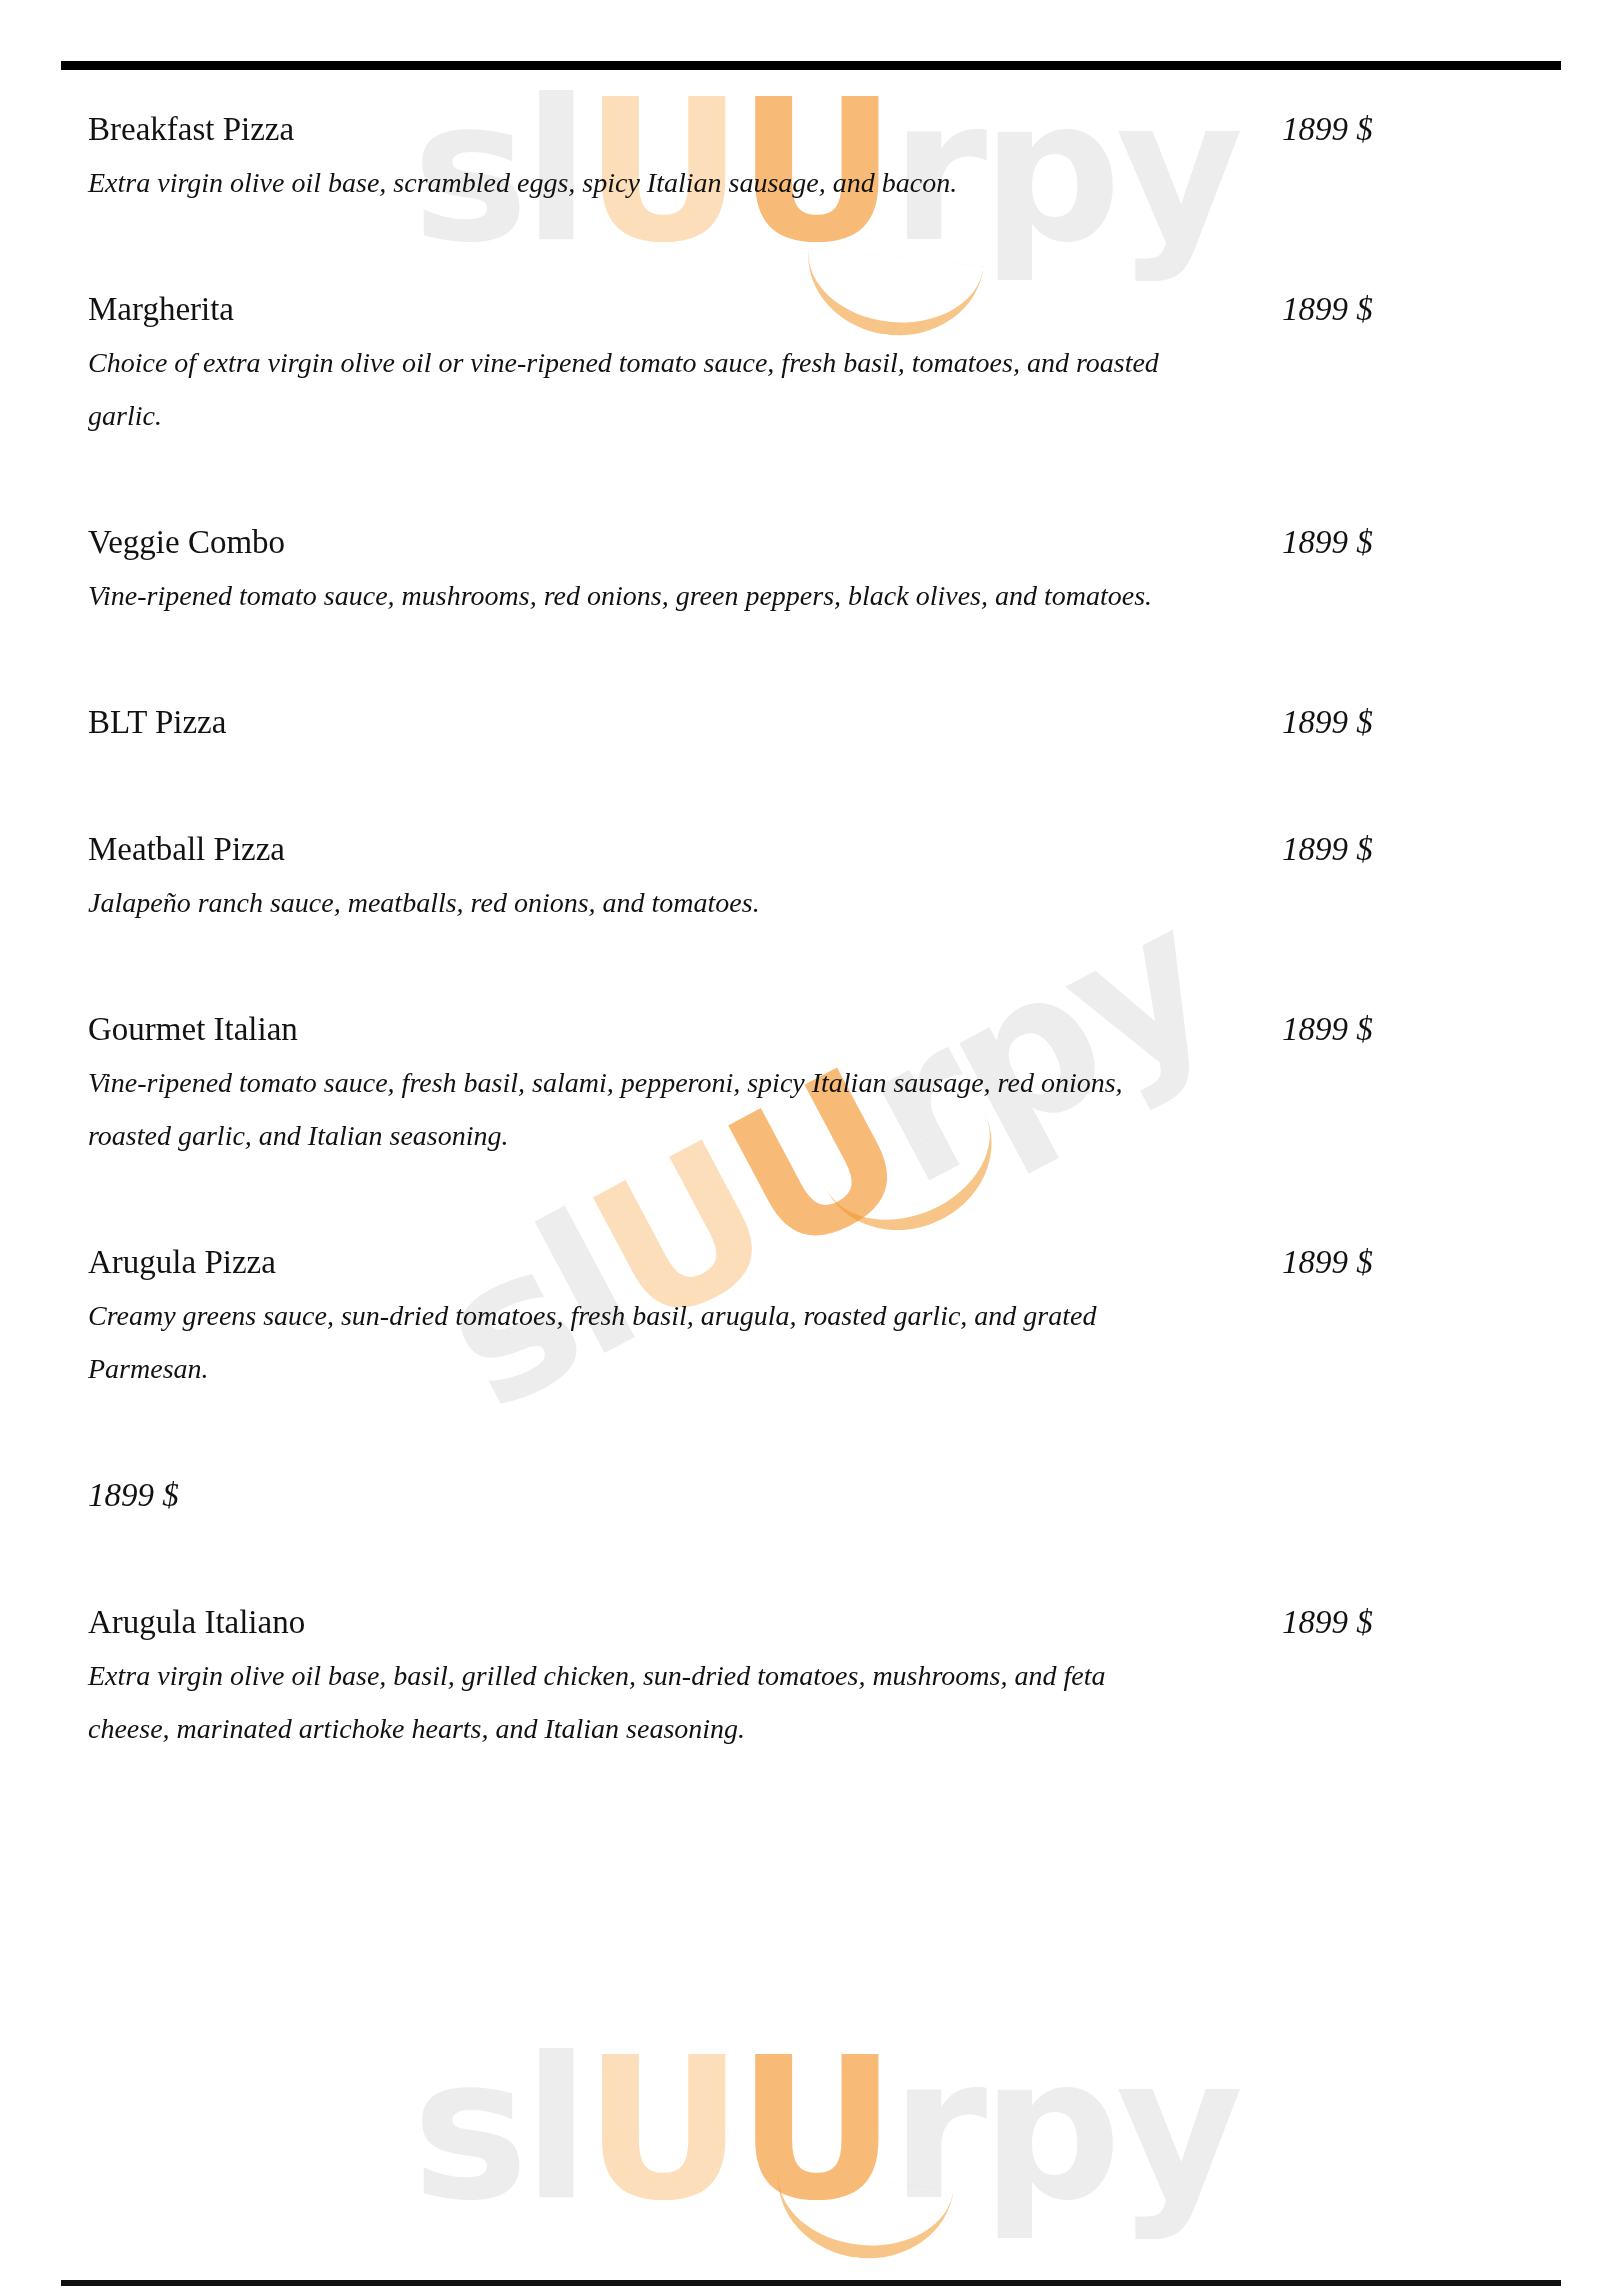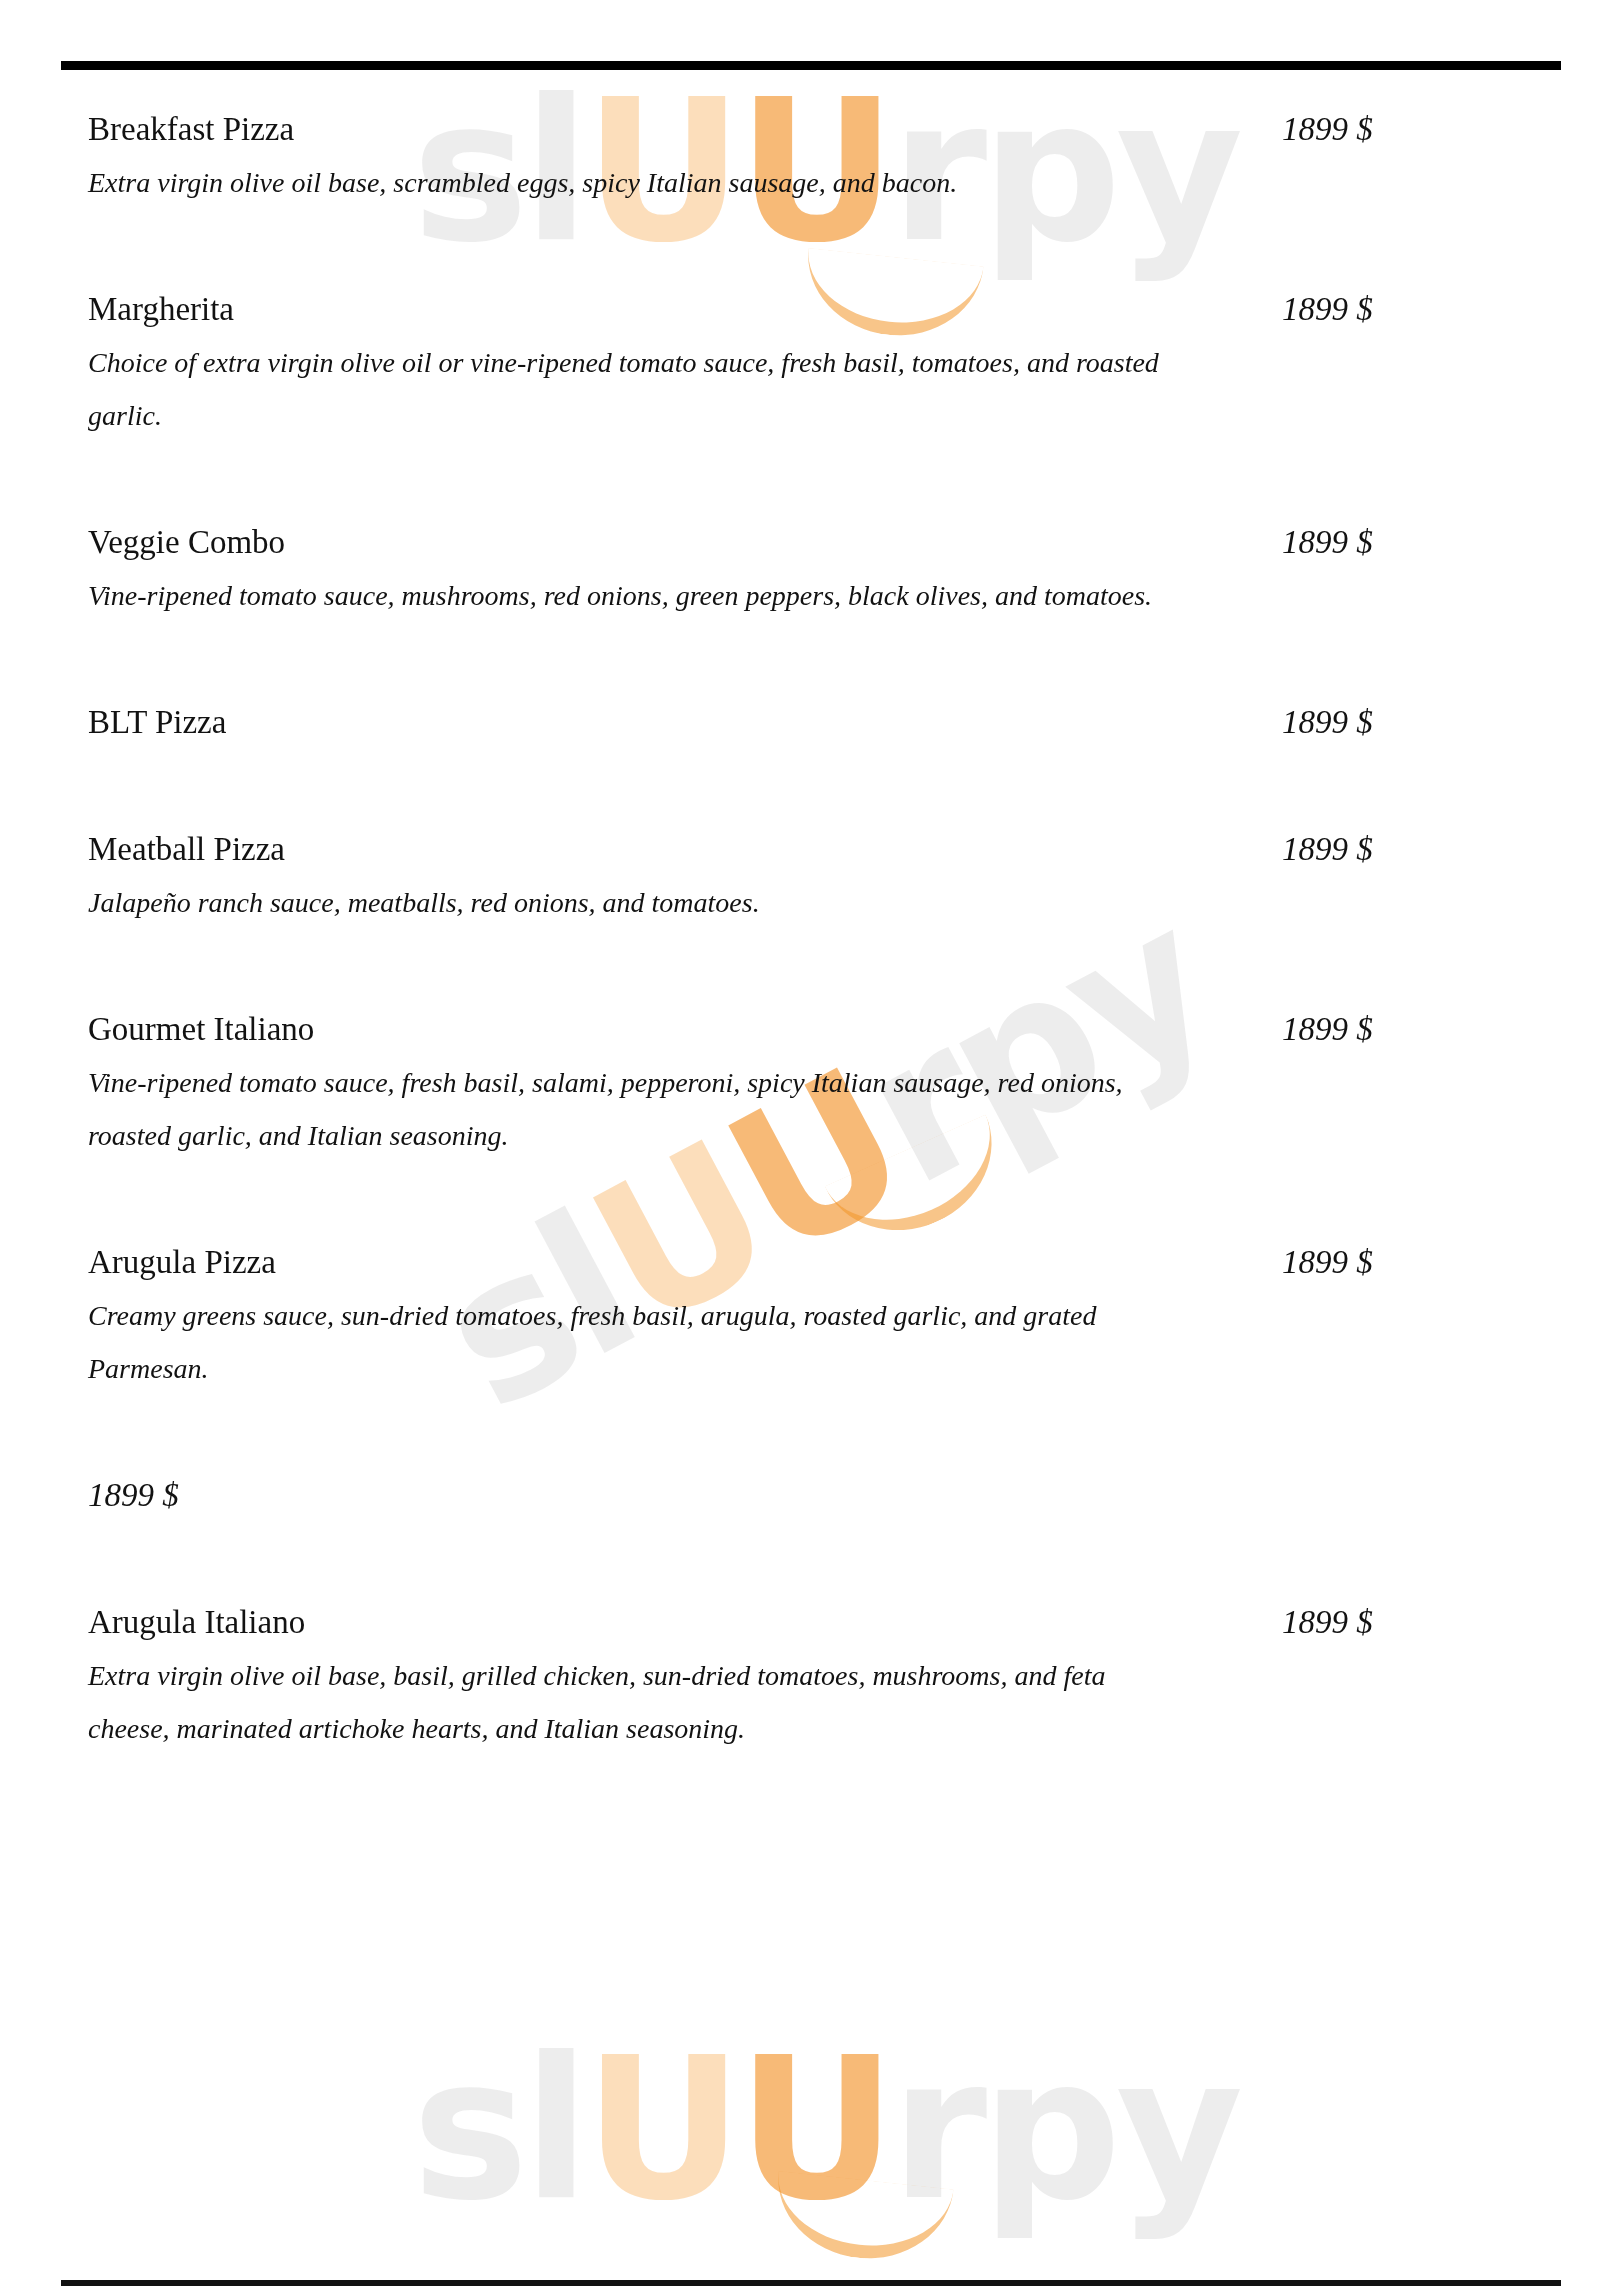--- a/index.html
+++ b/index.html
@@ -156,21 +156,21 @@
     <div class="menu-item">
       <div class="item-main">
         <div class="item-name">Meatball Pizza</div>
         <div class="item-desc">Jalapeño ranch sauce, meatballs, red onions, and tomatoes.</div>
       </div>
       <div class="item-price">1899 $</div>
     </div>
 
     <div class="menu-item">
       <div class="item-main">
-        <div class="item-name">Gourmet Italiano</div>
+        <div class="item-name">Gourmet Italian</div>
         <div class="item-desc">Vine-ripened tomato sauce, fresh basil, salami, pepperoni, spicy Italian sausage, red onions, roasted garlic, and Italian seasoning.</div>
       </div>
       <div class="item-price">1899 $</div>
     </div>
 
     <div class="menu-item">
       <div class="item-main">
         <div class="item-name">Arugula Pizza</div>
         <div class="item-desc">Creamy greens sauce, sun-dried tomatoes, fresh basil, arugula, roasted garlic, and grated Parmesan.</div>
       </div>

